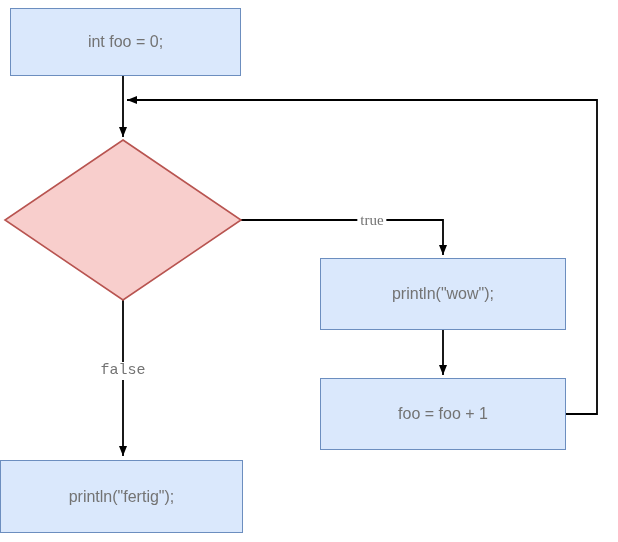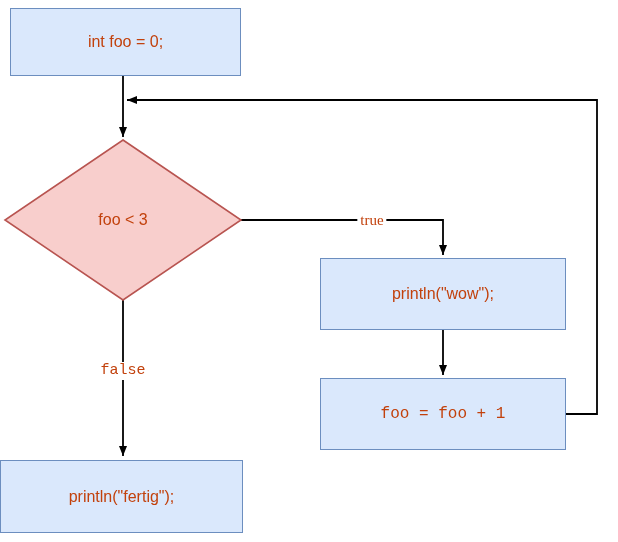--- a/index.html
+++ b/index.html
@@ -6,21 +6,21 @@
     margin: 0;
     padding: 0;
     background: #ffffff;
   }
   .canvas {
     position: relative;
     width: 618px;
     height: 542px;
     background: #ffffff;
     font-family: "Liberation Sans", sans-serif;
-    color: #c2410c;
+    color: #737373;
     overflow: hidden;
   }
   .wires {
     position: absolute;
     left: 0;
     top: 0;
   }
   .edge {
     fill: none;
     stroke: var(--line, #000000);
@@ -81,27 +81,26 @@
     <path class="edge" d="M443 330 L443 375" marker-end="url(#arrow)"></path>
     <path class="edge" d="M123 300 L123 456" marker-end="url(#arrow)"></path>
 
     <polygon class="decision-shape" points="123,140 241,220 123,300 5,220"></polygon>
   </svg>
 
   <div class="node process" style="left:10px; top:8px; width:231px; height:68px;">
     <span>int foo = 0;</span>
   </div>
 
-  <div class="decision-text" style="left:5px; top:140px; width:236px; height:160px;">foo &lt; 3</div>
 
   <div class="node process" style="left:320px; top:258px; width:246px; height:72px;">
     <span>println("wow");</span>
   </div>
 
-  <div class="node process" style="left:320px; top:378px; width:246px; height:72px;font-family:Liberation Mono, monospace;">
+  <div class="node process" style="left:320px; top:378px; width:246px; height:72px;">
     <span>foo = foo + 1</span>
   </div>
 
   <div class="node process" style="left:0px; top:460px; width:243px; height:73px;">
     <span>println("fertig");</span>
   </div>
 
   <div class="edge-label" style="left:372px; top:220px;font-family:Liberation Serif, serif;">true</div>
 
   <div class="edge-label" style="left:123px; top:371px;">false</div>

